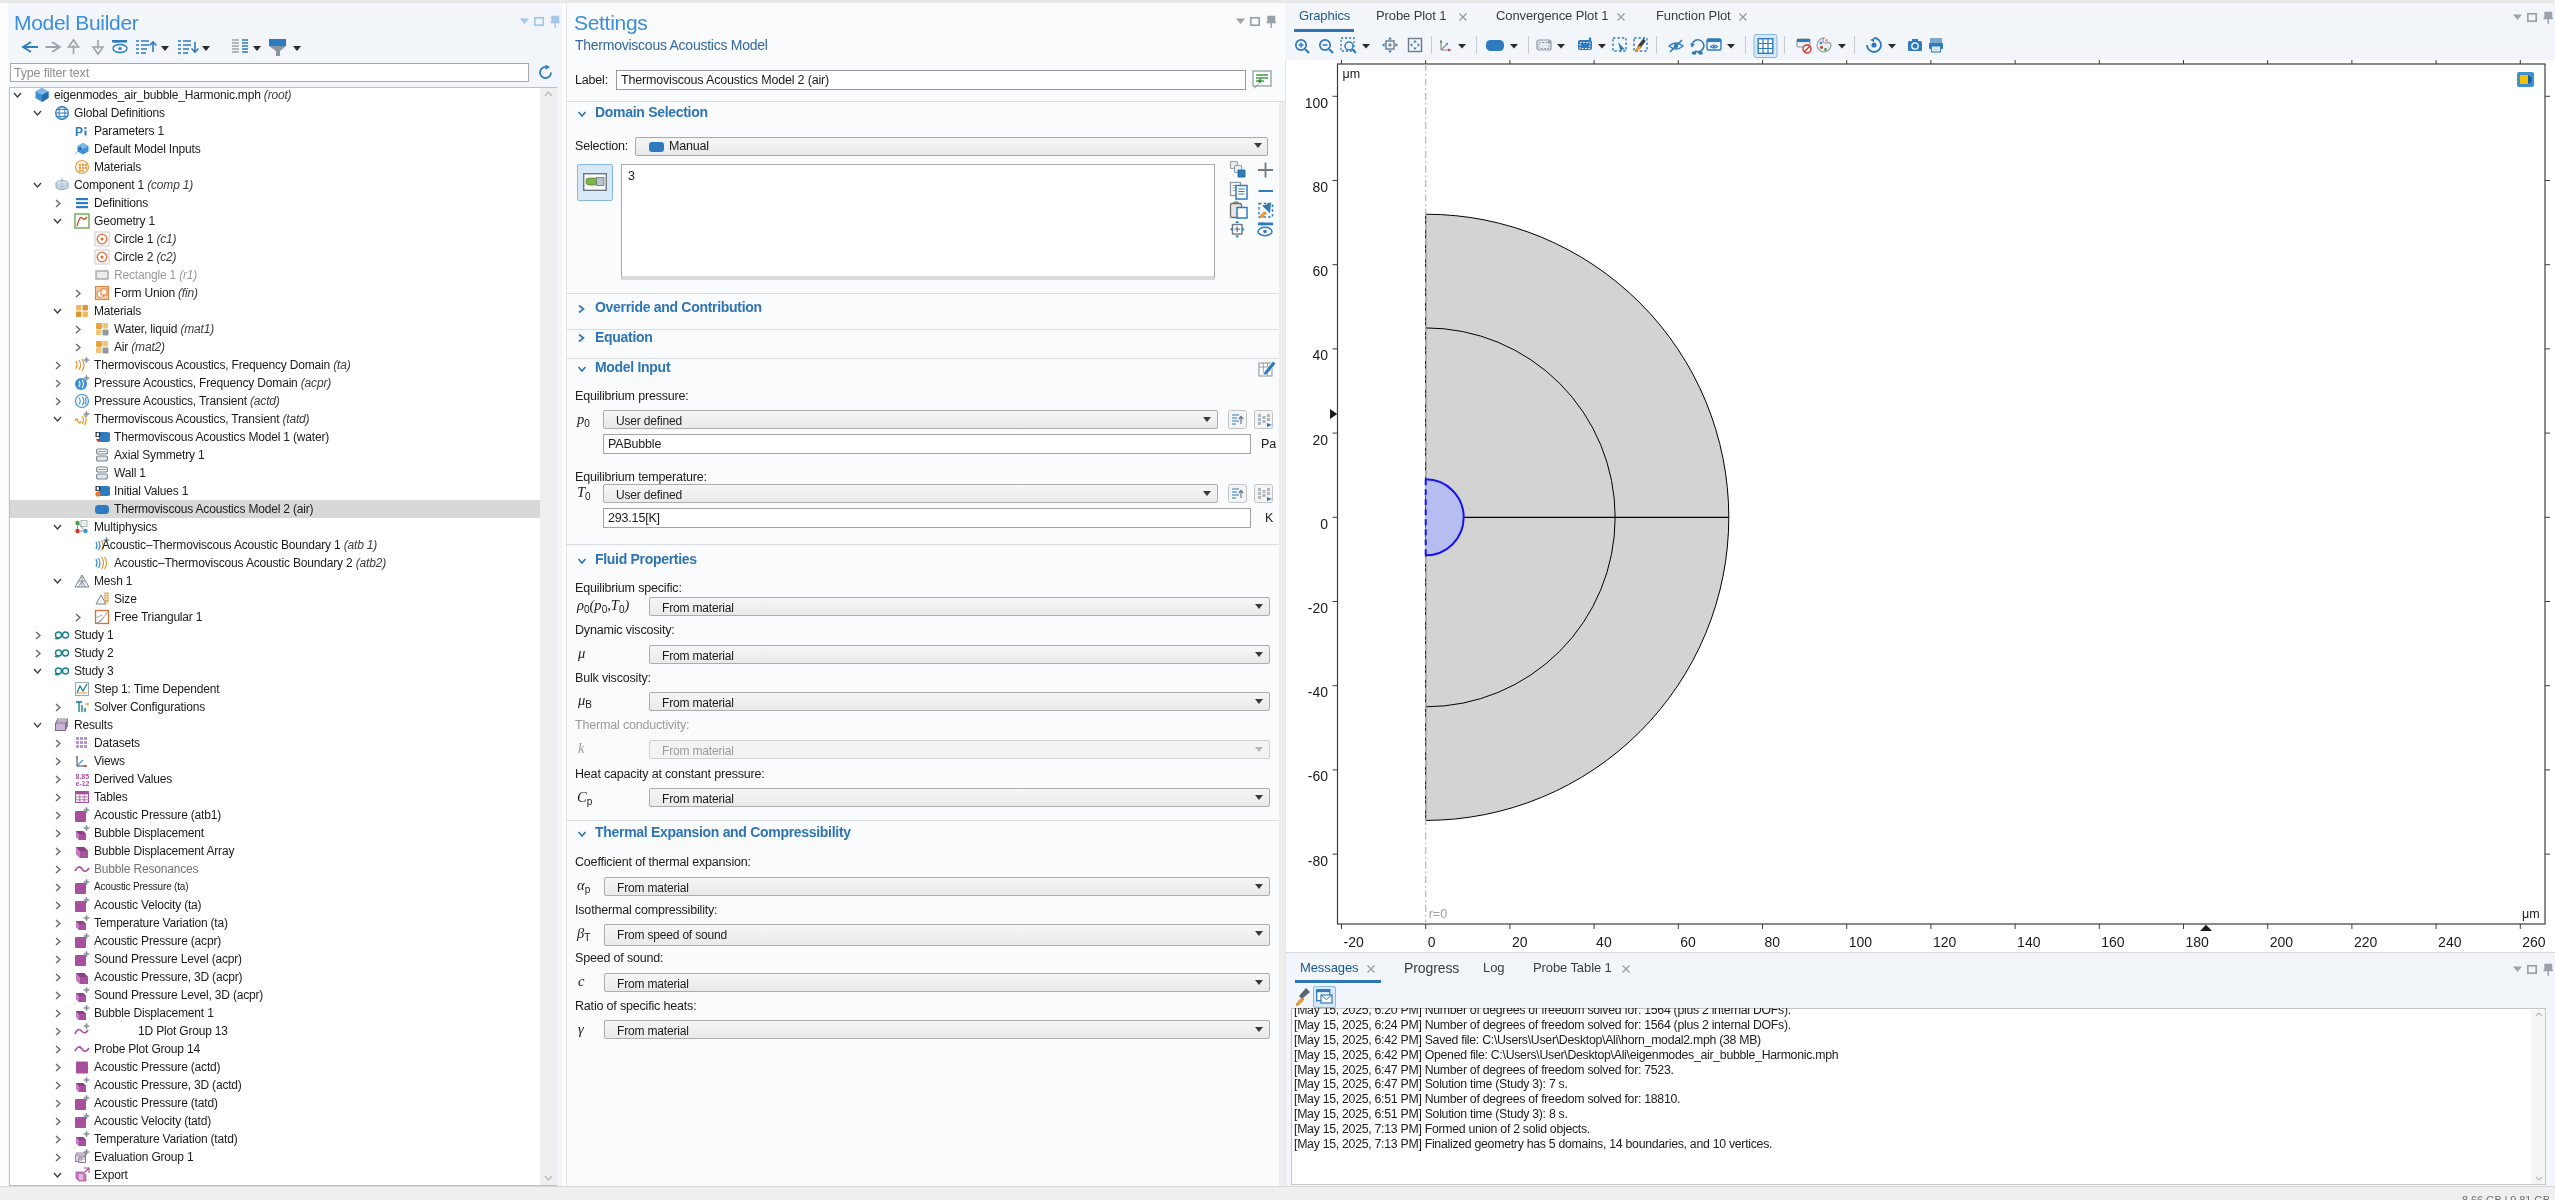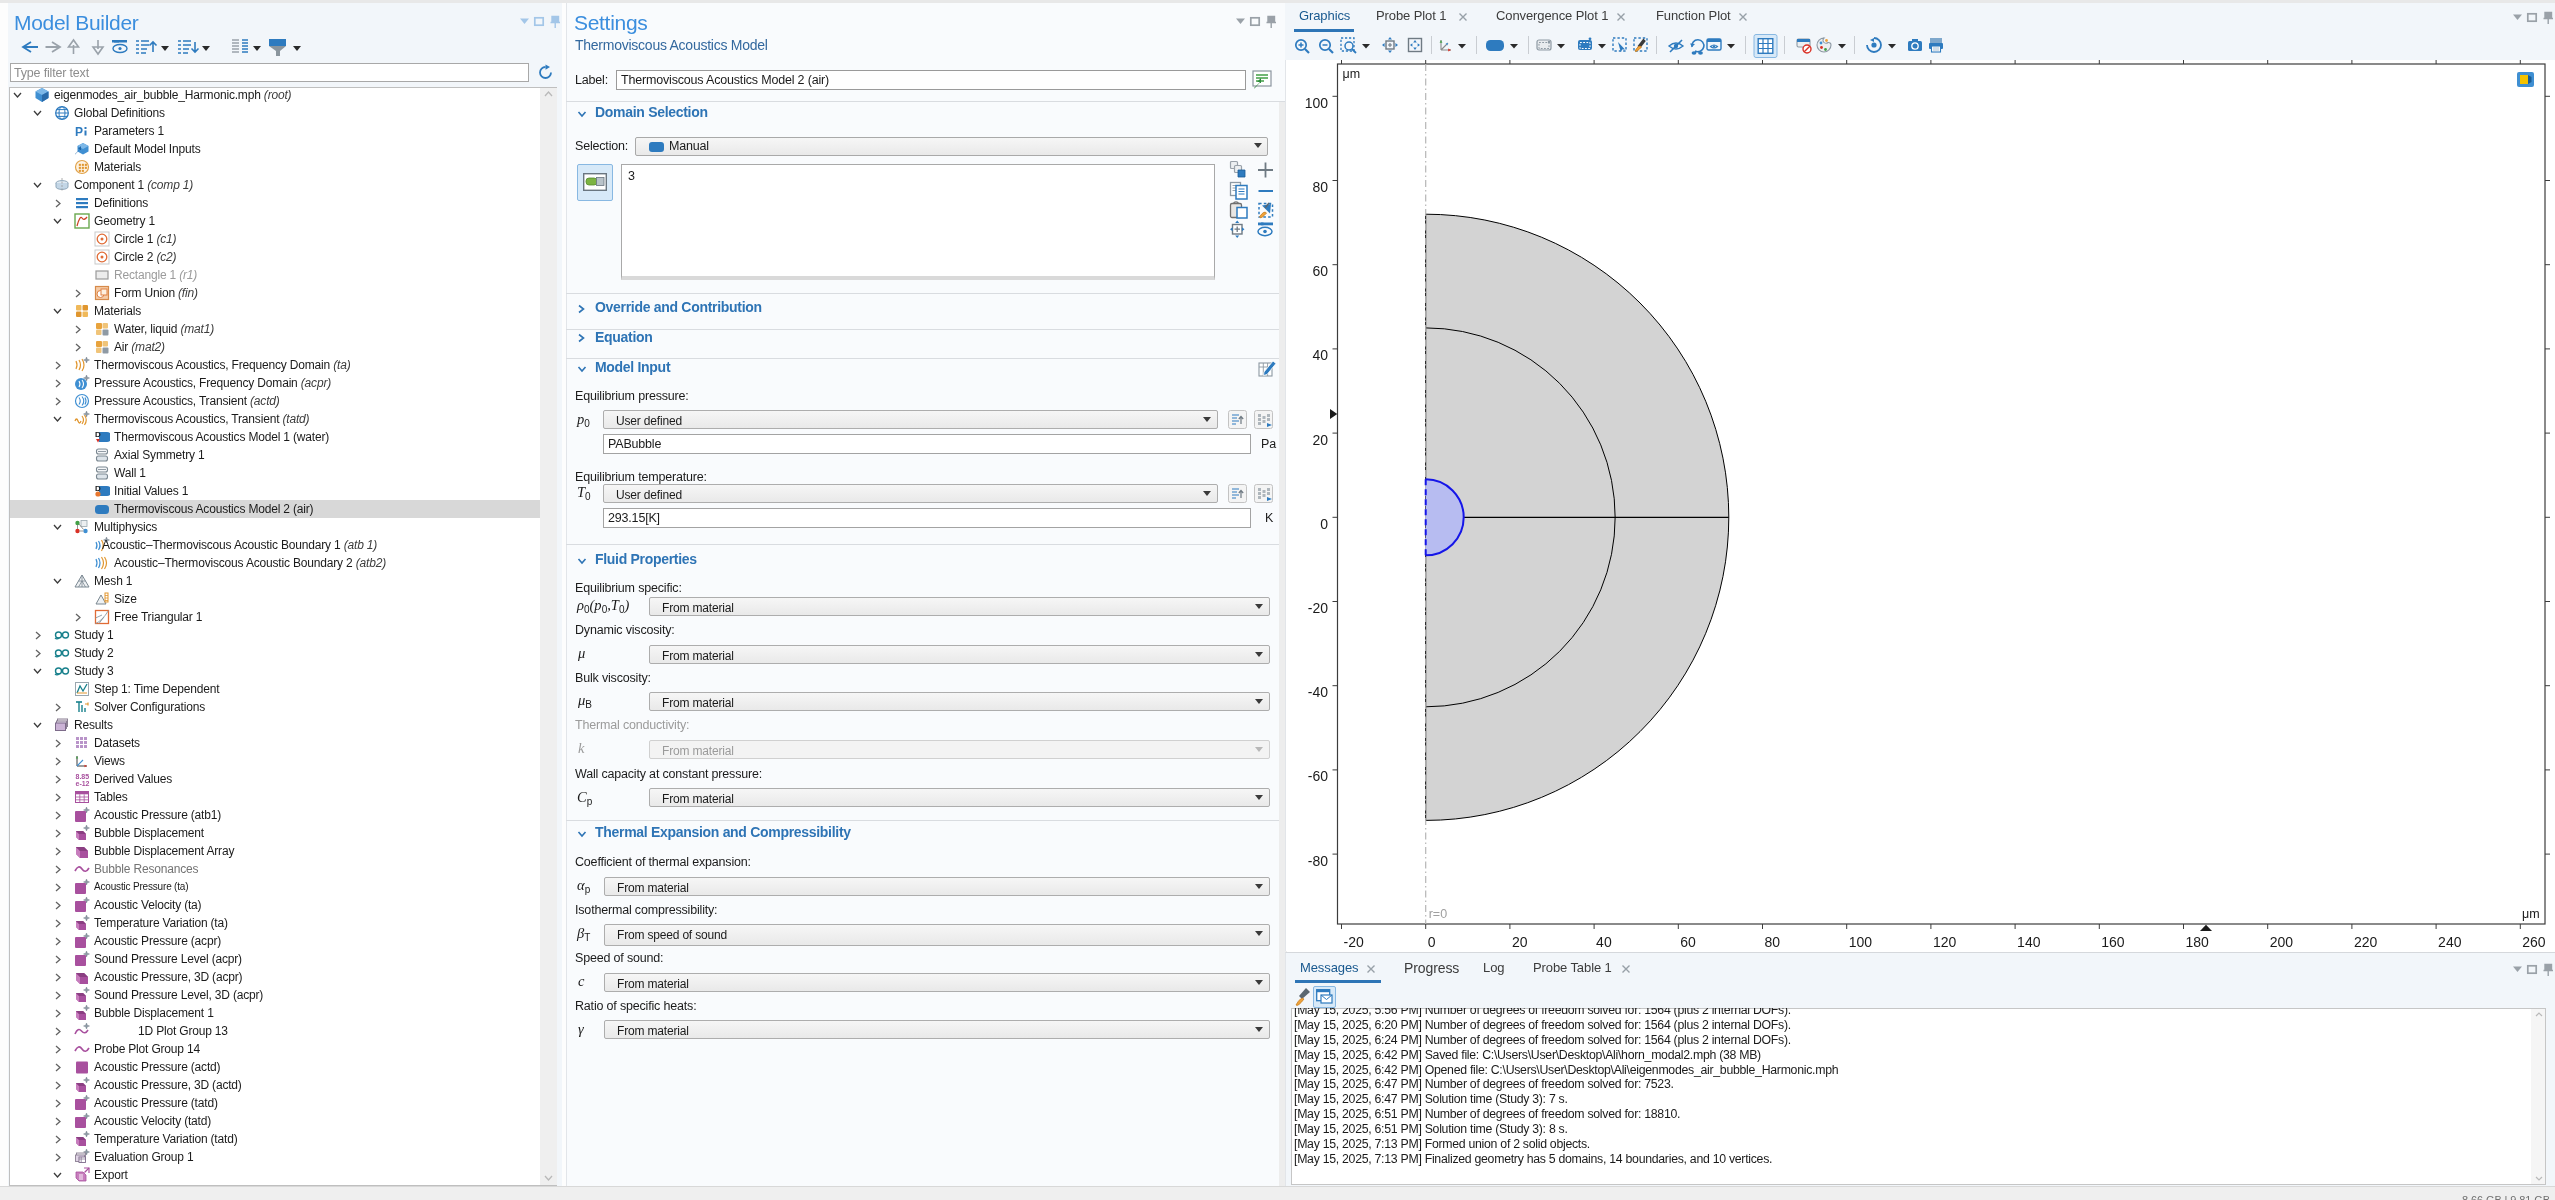--- a/index.html
+++ b/index.html
@@ -741,21 +741,21 @@
 <div class="combo a" style="left:649px;top:692px;width:621px;height:19px">
     <span class="ct">From material</span>
     <span class="arr"></span>
   </div>
 <div class="t" style="left:575px;top:717.5px;font-size:12.5px;color:#9b9b9b;letter-spacing:-0.18px;font-weight:normal;">Thermal conductivity:</div>
 <div class="sym" style="left:578px;top:740px;font-size:14.5px;color:#9b9b9b">k</div>
 <div class="combo dis a" style="left:649px;top:740px;width:621px;height:19px">
     <span class="ct">From material</span>
     <span class="arr"></span>
   </div>
-<div class="t" style="left:575px;top:766.5px;font-size:12.5px;color:#1b1b1b;letter-spacing:-0.18px;font-weight:normal;">Wall capacity at constant pressure:</div>
+<div class="t" style="left:575px;top:766.5px;font-size:12.5px;color:#1b1b1b;letter-spacing:-0.18px;font-weight:normal;">Heat capacity at constant pressure:</div>
 <div class="sym" style="left:577px;top:789px;font-size:14.5px;color:#1b1b1b">C<span class="sub">p</span></div>
 <div class="combo a" style="left:649px;top:788px;width:621px;height:19px">
     <span class="ct">From material</span>
     <span class="arr"></span>
   </div>
 <div class="sep" style="left:566px;top:820px;width:719px;height:1px;"></div>
 <svg class="a" style="left:577px;top:830.5px" width="10" height="7" viewBox="0 0 10 7">
     <path d="M1.5 1 L5 5 L8.5 1" fill="none" stroke="#2e74b5" stroke-width="1.6"></path>
   </svg>
 <div class="t" style="left:595px;top:825.1px;font-size:14px;color:#2e74b5;letter-spacing:-0.3px;font-weight:bold;">Thermal Expansion and Compressibility</div>
@@ -1045,21 +1045,20 @@
   </svg>
 <div class="a" style="left:1313px;top:986px;width:23px;height:22px;background:#d7e9f8;border:1px solid #88b8e2;border-radius:2px"></div>
 <svg class="a" style="left:1316px;top:989px" width="17" height="16" viewBox="0 0 17 16">
     <rect x="0.7" y="0.7" width="13" height="11" fill="#fff" stroke="#2e7bbf" stroke-width="1.3"></rect>
     <rect x="0.7" y="0.7" width="13" height="2.5" fill="#2e7bbf"></rect>
     <rect x="5" y="6" width="11" height="8" fill="#fff" stroke="#2e7bbf" stroke-width="1.2"></rect>
     <path d="M5 6 L10.5 10.5 L16 6" fill="none" stroke="#2e7bbf" stroke-width="1"></path>
   </svg>
 <div class="a" style="left:1291px;top:1008px;width:1255px;height:177px;background:#fff;border:1px solid #c6c6c6;overflow:hidden"></div>
 <div class="a" style="left:1294px;top:1003.2px;width:1240px;height:182px;overflow:hidden;clip-path:inset(4.8px 0 0 0);font-size:12.3px;line-height:14.85px;letter-spacing:-0.28px;color:#1b1b1b;white-space:nowrap">
-    <div>[May 15, 2025, 5:56 PM] Number of degrees of freedom solved for: 1564 (plus 2 internal DOFs).</div>
     <div>[May 15, 2025, 6:20 PM] Number of degrees of freedom solved for: 1564 (plus 2 internal DOFs).</div>
     <div>[May 15, 2025, 6:24 PM] Number of degrees of freedom solved for: 1564 (plus 2 internal DOFs).</div>
     <div>[May 15, 2025, 6:42 PM] Saved file: C:\Users\User\Desktop\Ali\horn_modal2.mph (38 MB)</div>
     <div>[May 15, 2025, 6:42 PM] Opened file: C:\Users\User\Desktop\Ali\eigenmodes_air_bubble_Harmonic.mph</div>
     <div>[May 15, 2025, 6:47 PM] Number of degrees of freedom solved for: 7523.</div>
     <div>[May 15, 2025, 6:47 PM] Solution time (Study 3): 7 s.</div>
     <div>[May 15, 2025, 6:51 PM] Number of degrees of freedom solved for: 18810.</div>
     <div>[May 15, 2025, 6:51 PM] Solution time (Study 3): 8 s.</div>
     <div>[May 15, 2025, 7:13 PM] Formed union of 2 solid objects.</div>
     <div>[May 15, 2025, 7:13 PM] Finalized geometry has 5 domains, 14 boundaries, and 10 vertices.</div>

